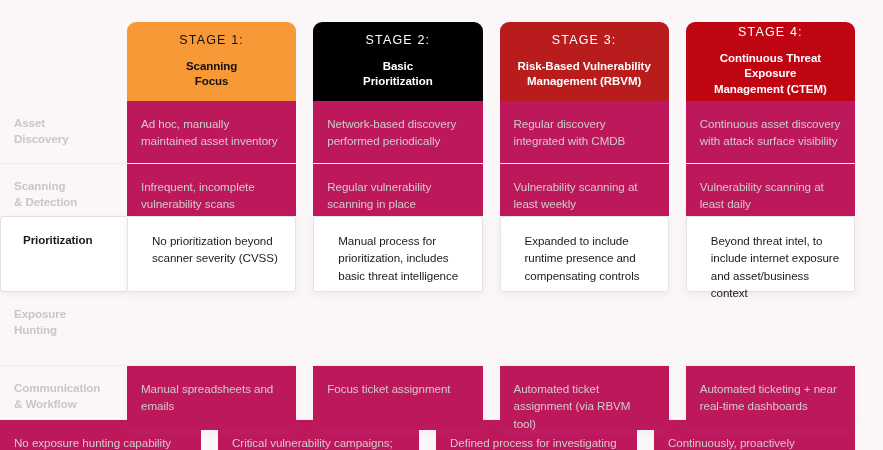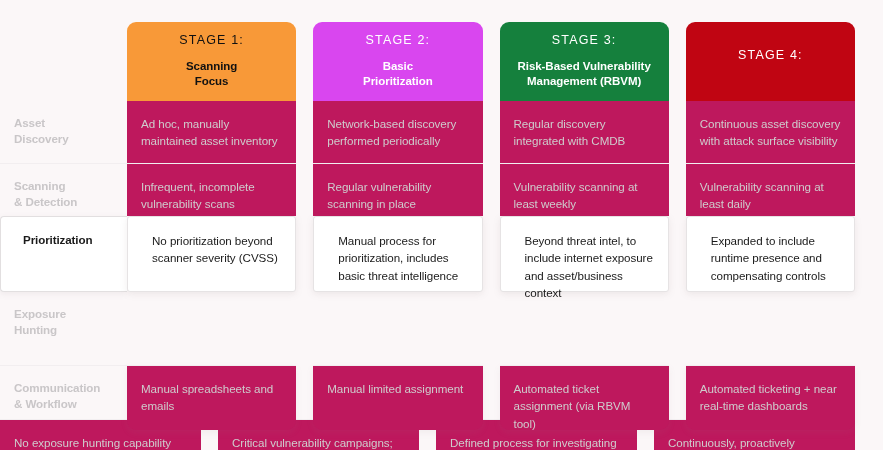--- a/index.html
+++ b/index.html
@@ -157,32 +157,34 @@
 <body>
 
 <div class="matrix">
 
   <div class="header-row">
       <div class="stage-card dark-text" style="background: rgb(248, 153, 56);">
         <div class="stage-kicker">STAGE 1:</div>
         <div class="stage-title" style="white-space: pre-line;">Scanning
 Focus</div>
       </div>
-      <div class="stage-card light-text" style="background: #d946ef;">
+      <div class="stage-card light-text" style="background: #000000;">
         <div class="stage-kicker">STAGE 2:</div>
         <div class="stage-title" style="white-space: pre-line;">Basic
 Prioritization</div>
       </div>
-      <div class="stage-card light-text" style="background: #15803d;">
+      <div class="stage-card light-text" style="background: #b91c1c;">
         <div class="stage-kicker">STAGE 3:</div>
         <div class="stage-title" style="white-space: pre-line;">Risk-Based Vulnerability
 Management (RBVM)</div>
       </div>
       <div class="stage-card light-text" style="background: rgb(192, 5, 18);">
         <div class="stage-kicker">STAGE 4:</div>
+        <div class="stage-title" style="white-space: pre-line;">Continuous Threat Exposure
+Management (CTEM)</div>
       </div>
     </div>
 
   <div class="grid">
       <div class="row first" style="top: 0px; height: 62px;">
         <div class="row-label">Asset
 Discovery</div>
         <div class="cells">
           <div class="cell">Ad hoc, manually maintained asset inventory</div>
           <div class="cell">Network-based discovery performed periodically</div>
@@ -198,39 +200,39 @@
           <div class="cell">Regular vulnerability scanning in place</div>
           <div class="cell">Vulnerability scanning at least weekly</div>
           <div class="cell">Vulnerability scanning at least daily</div>
         </div>
       </div>
       <div class="row highlight" style="top: 115px; height: 76px;">
         <div class="row-label">Prioritization</div>
         <div class="cells">
           <div class="cell">No prioritization beyond scanner severity (CVSS)</div>
           <div class="cell">Manual process for prioritization, includes basic threat intelligence</div>
+          <div class="cell">Expanded to include runtime presence and compensating controls</div>
           <div class="cell">Beyond threat intel, to include internet exposure and asset/business context</div>
-          <div class="cell">Expanded to include runtime presence and compensating controls</div>
         </div>
       </div>
       <div class="row below-highlight" style="top: 191px; height: 73px; flex-direction: column;">
         <div class="row-label">Exposure
 Hunting</div>
         <div class="cells">
           <div class="cell">No exposure hunting capability</div>
           <div class="cell">Critical vulnerability campaigns; limited threat actor understanding</div>
           <div class="cell">Defined process for investigating critical vulnerabilities and threats</div>
           <div class="cell">Continuously, proactively identifying and mitigating critical threats</div>
         </div>
       </div>
       <div class="row last" style="top: 264px; height: 65px;">
         <div class="row-label ruled">Communication
 &amp; Workflow</div>
         <div class="cells">
           <div class="cell">Manual spreadsheets and emails</div>
-          <div class="cell">Manual limited assignment</div>
+          <div class="cell">Focus ticket assignment</div>
           <div class="cell">Automated ticket assignment (via RBVM tool)</div>
           <div class="cell">Automated ticketing + near real-time dashboards</div>
         </div>
       </div>
     </div>
 
 </div>
 
 </body></html>

